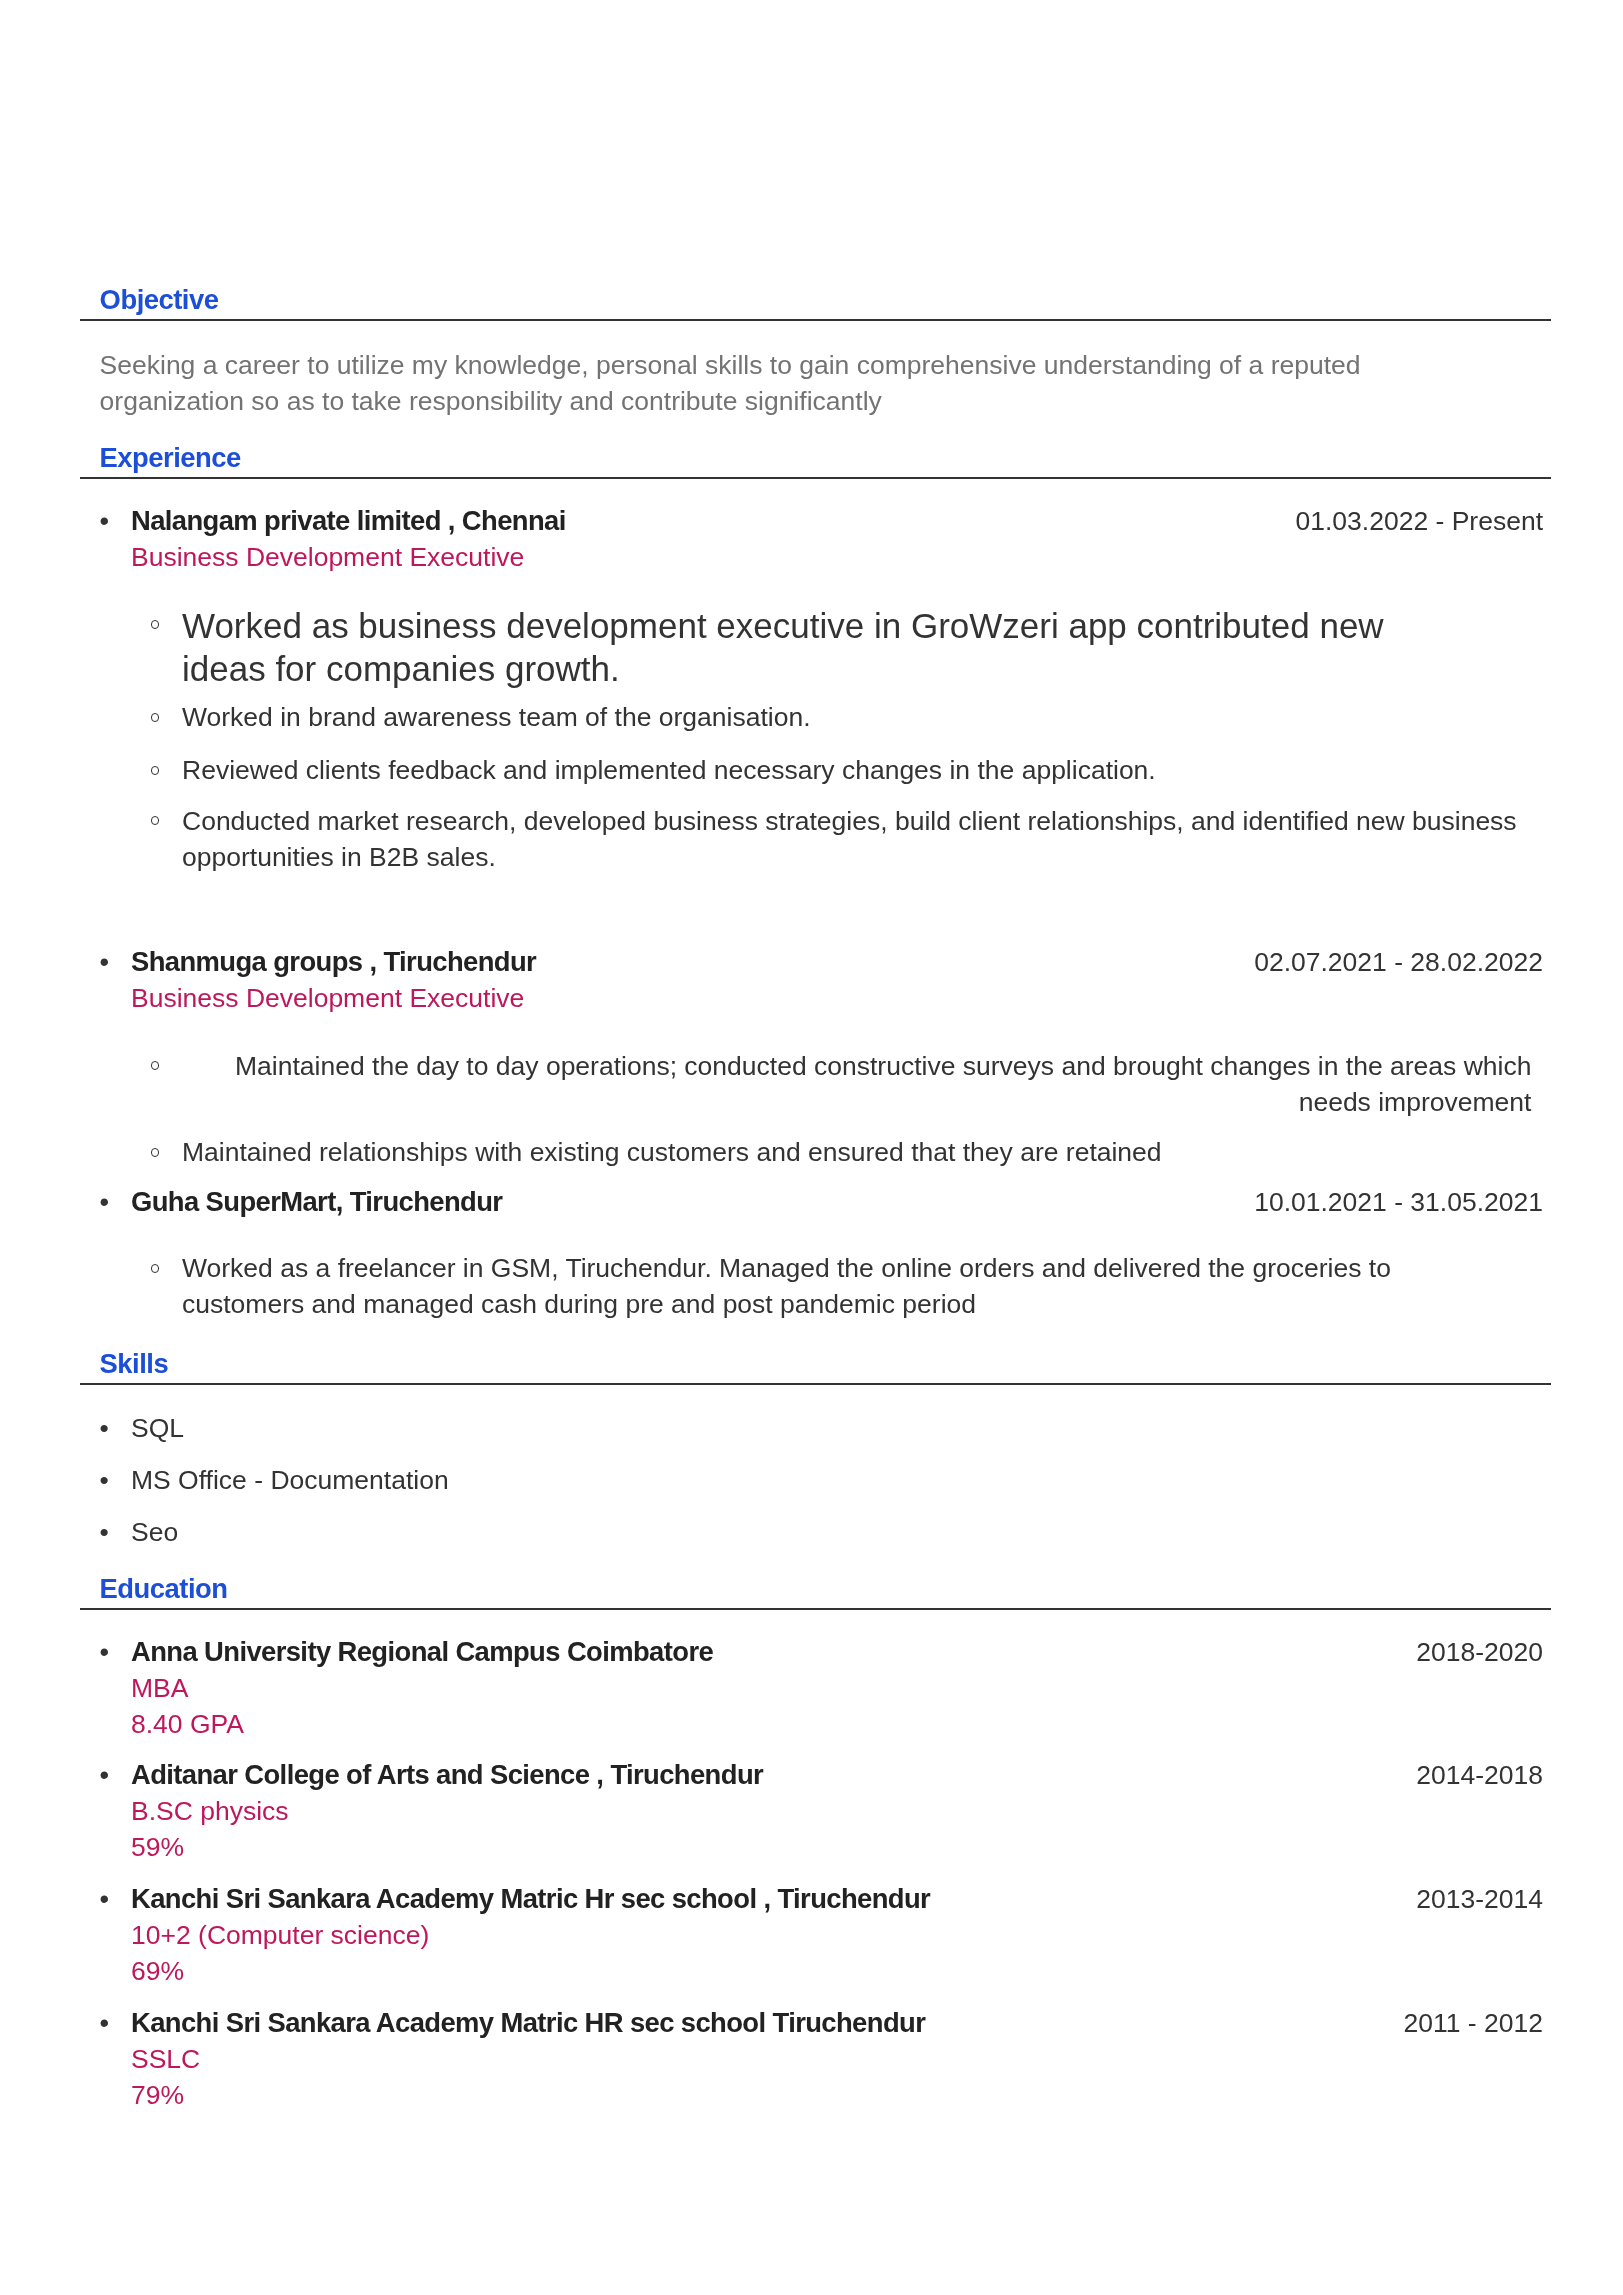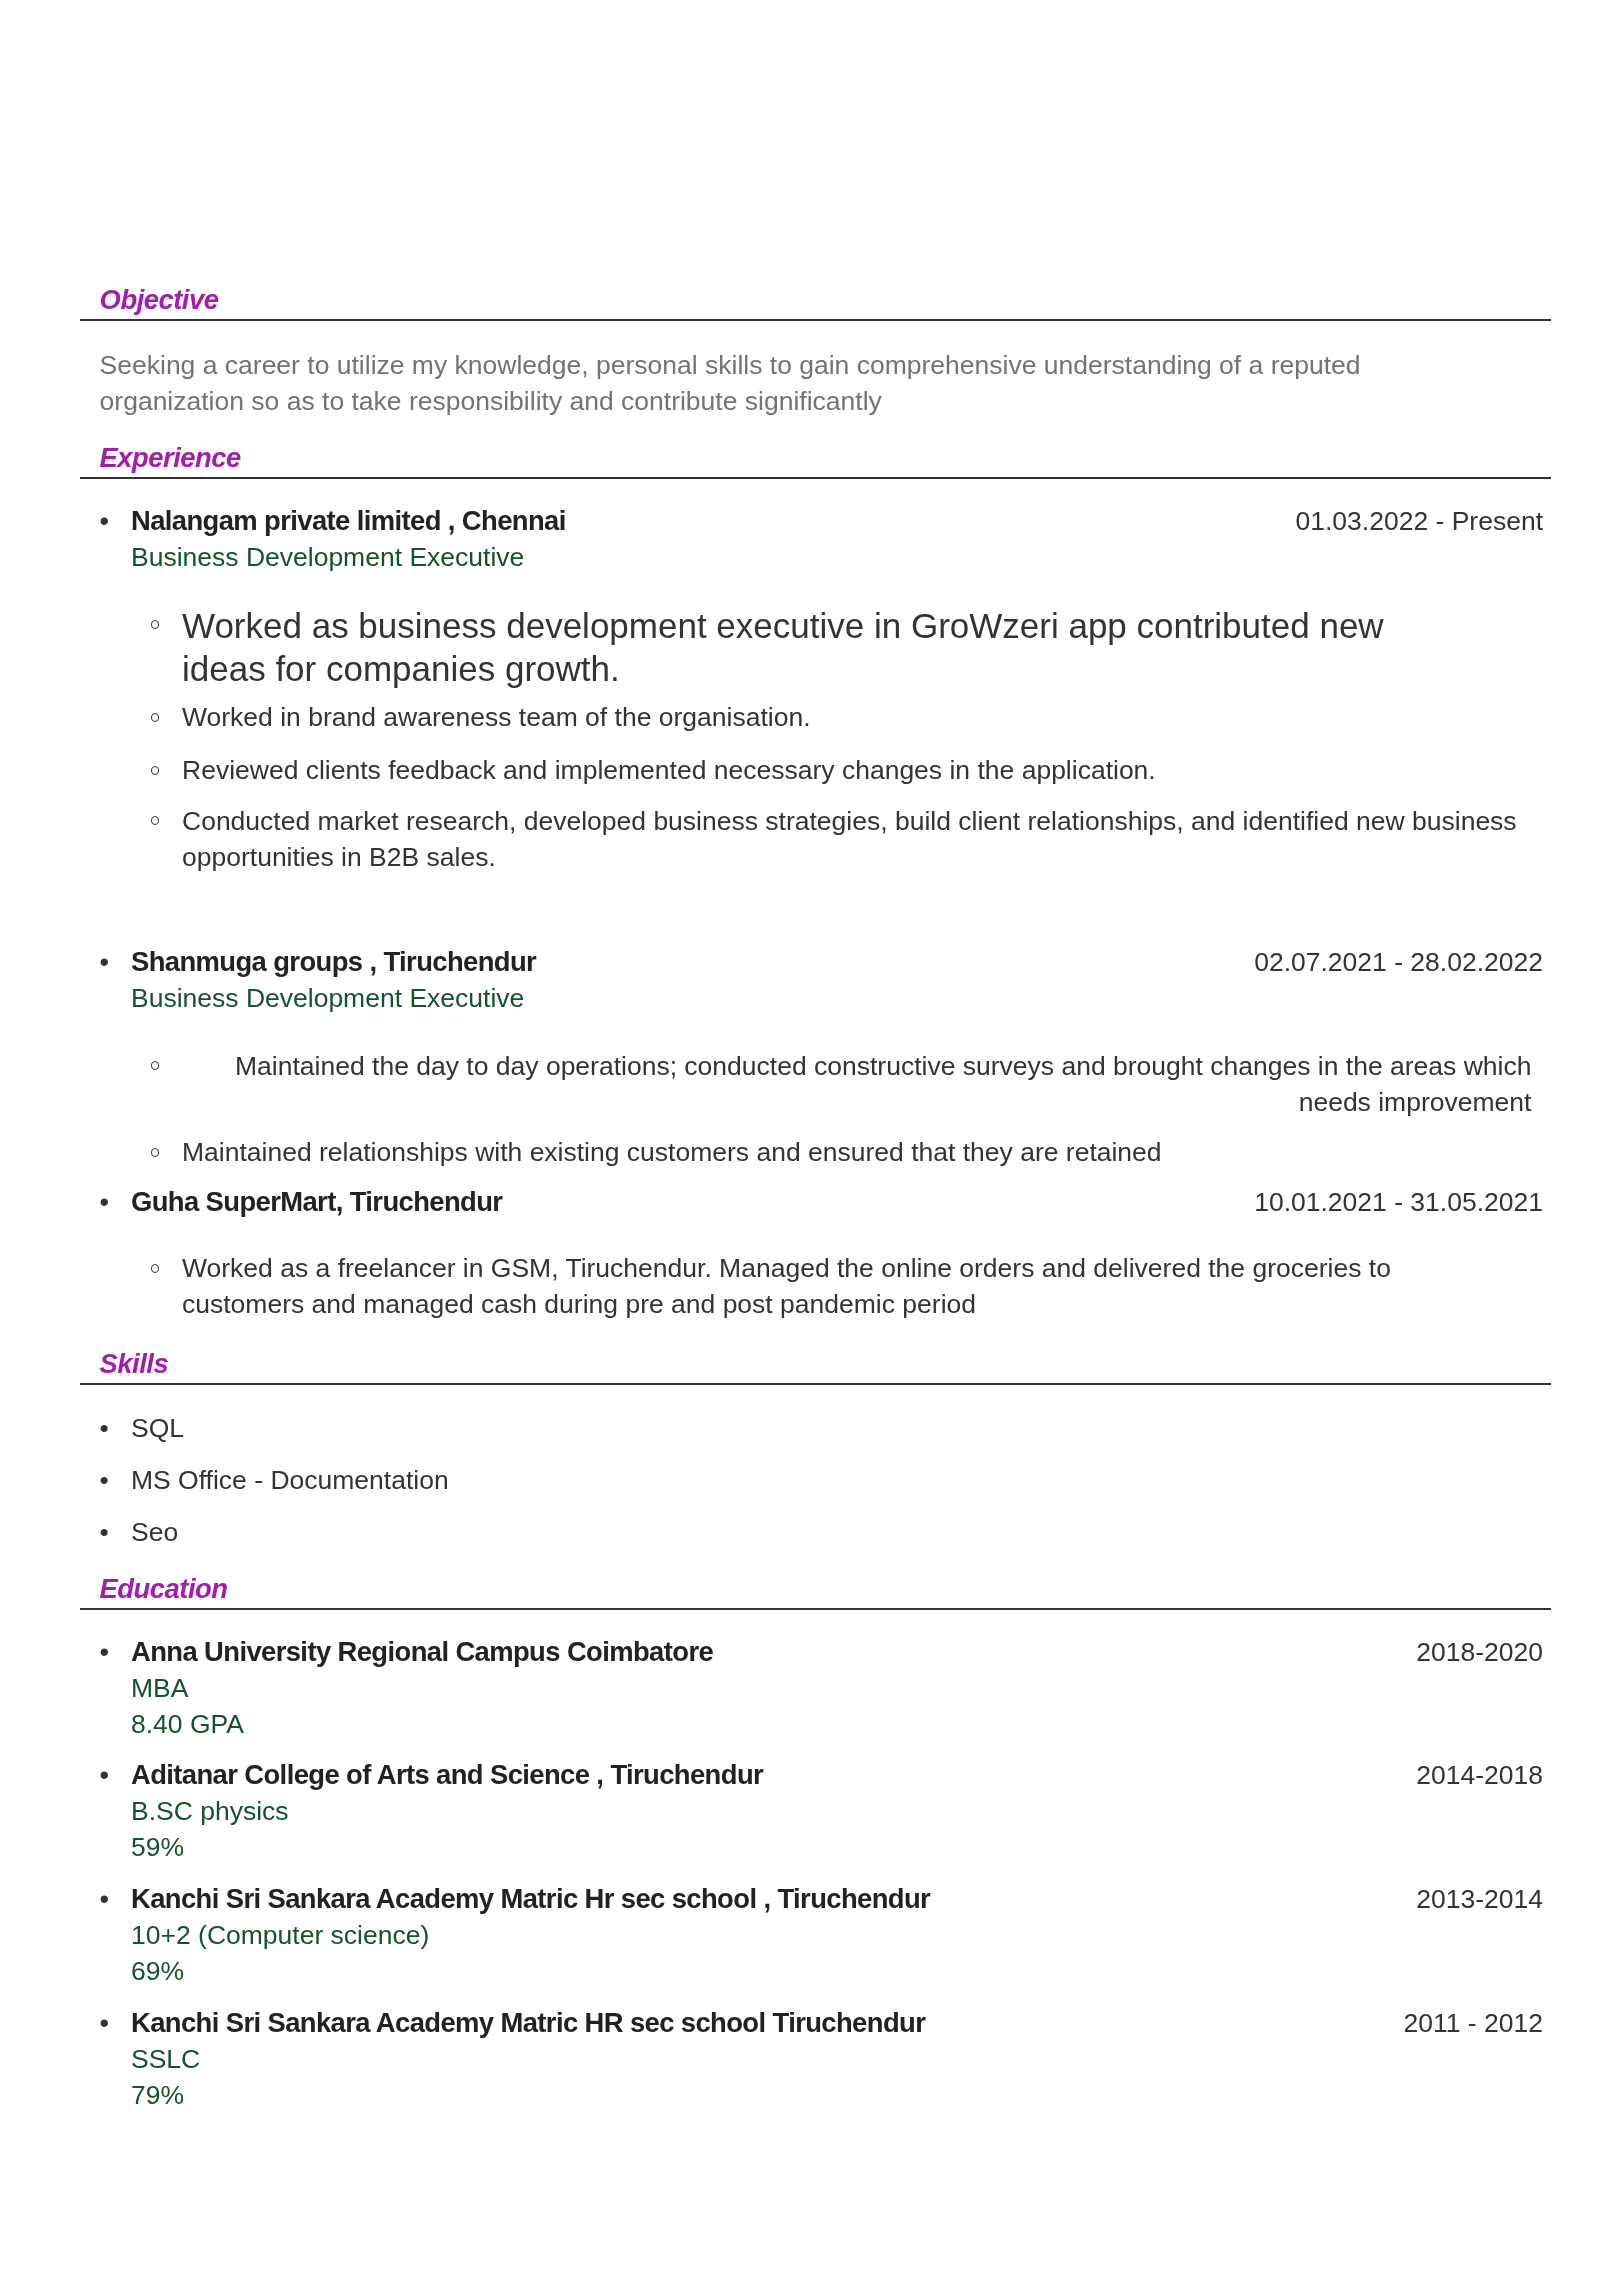--- a/index.html
+++ b/index.html
@@ -17,26 +17,25 @@
   }
   .page {
     position: absolute;
     left: 80px;
     top: 280px;
     width: 1471px;
   }
   .section-header {
     font-weight: bold;
     font-size: 27.4px;
-    color: #a21caf;
+    color: #1d4ed8;
     padding-left: 19.6px;
     letter-spacing: -0.5px;
     height: 39px;
     line-height: 39px;
-    font-style: italic;
   }
   .section-rule {
     border: none;
     border-top: 2px solid #333333;
     margin: 0;
     height: 0;
   }
   .objective-text {
     font-size: 26.5px;
     line-height: 36px;
@@ -60,21 +59,21 @@
   .item-title {
     font-weight: bold;
     font-size: 27.4px;
     line-height: 36px;
     color: #222;
     letter-spacing: -0.6px;
   }
   .item-sub {
     font-size: 26.5px;
     line-height: 36px;
-    color: #14532d;
+    color: #be185d;
   }
   .item-date {
     position: absolute;
     right: 8px;
     top: 0;
     font-size: 26.5px;
     line-height: 36px;
     color: #333;
   }
   .sub-list {

